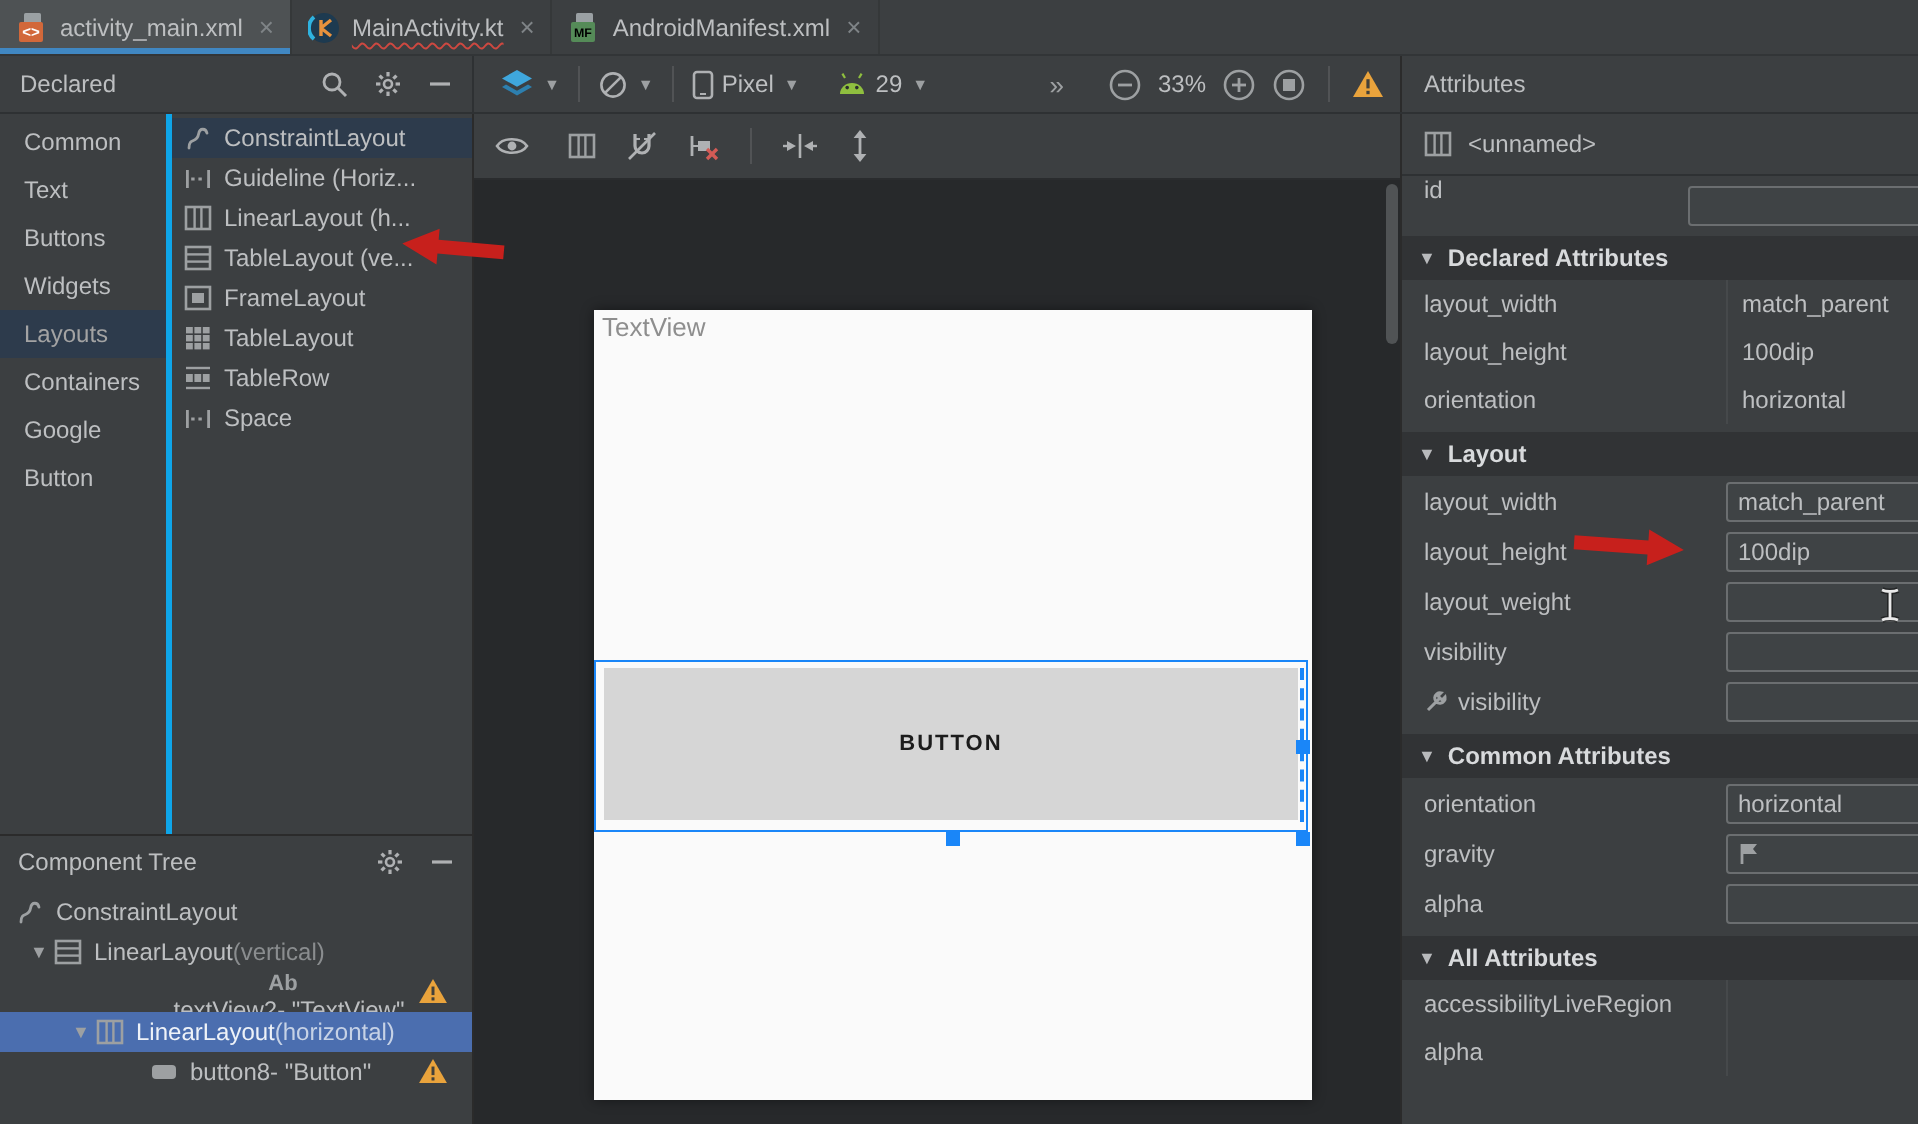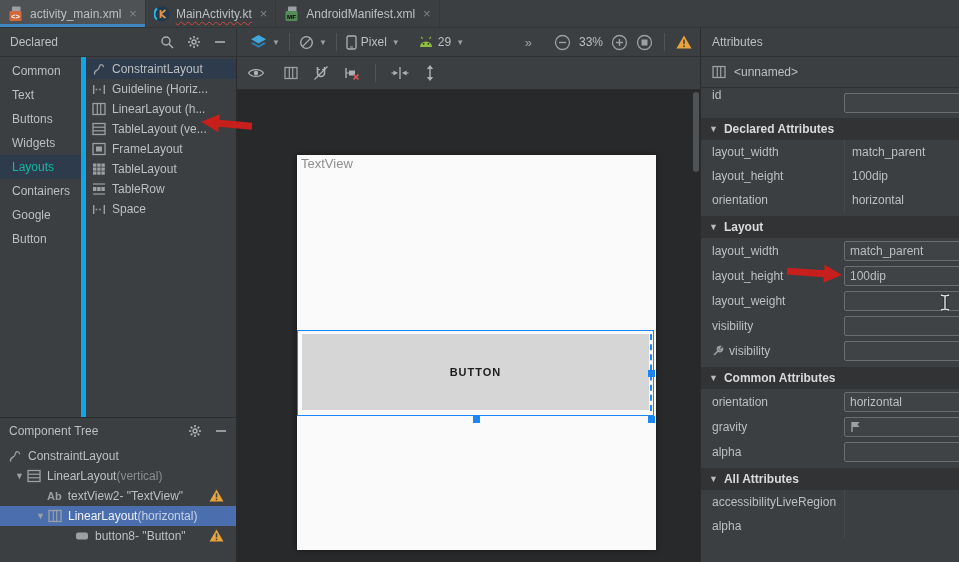--- a/index.html
+++ b/index.html
@@ -25,23 +25,23 @@
   .vsep{width:1px;height:18px;background:#515355;}
   .dd{color:#9da0a2;font-size:8px;margin-left:1px;}
   .zoomgrp{position:absolute;right:8px;display:flex;align-items:center;gap:8px;}
   .chev{color:#9da0a2;font-size:13px;margin-right:14px;}
   .attr-header{width:259px;box-sizing:border-box;border-left:1px solid #2b2b2b;display:flex;align-items:center;padding:0 11px;}
 
   
   .main{display:flex;height:507px;}
   .left{width:237px;box-sizing:border-box;border-right:1px solid #2b2b2b;display:flex;flex-direction:column;}
   .palette-body{display:flex;height:360px;}
-  .cats{width:86px;box-sizing:border-box;border-right:5px solid #0ea5e9;padding-top:2px;}
+  .cats{width:86px;box-sizing:border-box;border-right:3px solid #0ea5e9;padding-top:2px;}
   .cat{height:24px;line-height:24px;padding-left:12px;}
-  .cat.selected{background:#2d3b4c;color:#14b8a6;}
+  .cat.selected{background:#2d3b4c;color:#a3a3a3;}
   .items{flex:1;padding-top:2px;overflow:hidden;}
   .pitem{height:20px;display:flex;align-items:center;gap:6px;padding-left:6px;white-space:nowrap;}
   .pitem.selected{background:#2d3b4c;}
   .ct-header{height:26px;border-top:1px solid #2b2b2b;display:flex;align-items:center;padding:0 9px;}
   .ct-header .sp{margin-left:auto;display:flex;align-items:center;gap:13px;}
   .ct-tree{flex:1;padding-top:2px;}
   .trow{height:20px;display:flex;align-items:center;position:relative;white-space:nowrap;}
   .trow .tw-arrow{width:15px;font-size:9px;color:#9da0a2;text-align:center;flex:none;}
   .trow .nlabel{margin-left:6px;}
   .trow .nsuffix{color:#8a8d8f;}
@@ -64,21 +64,21 @@
 
   
   .attrs{width:259px;box-sizing:border-box;border-left:1px solid #2b2b2b;display:flex;flex-direction:column;overflow:hidden;}
   .attr-title-row{height:30px;flex:none;display:flex;align-items:center;gap:8px;padding:0 11px;border-bottom:1px solid #2e3133;}
   .id-row{height:30px;flex:none;display:flex;align-items:flex-start;padding-left:11px;}
   .alabel{width:132px;flex:none;display:flex;align-items:center;gap:5px;overflow:hidden;}
   .abar{height:22px;flex:none;background:#313335;display:flex;align-items:center;gap:6px;padding-left:8px;
         font-weight:bold;color:#d8dadc;margin-top:4px;}
   .abar:first-child{margin-top:0;}
   .abar .tri{font-size:9px;color:#b8babc;}
-  .arow{height:25px;flex:none;display:flex;align-items:center;padding-left:11px;}
+  .arow{height:25px;flex:none;display:flex;align-items:center;padding-left:11px;gap:19px;}
   .arow.short{height:24px;}
   .valcell{flex:1;align-self:stretch;display:flex;align-items:center;padding-left:7px;}
   .valcell.divided{border-left:1px solid #46494b;}
   .fld{flex:1;height:18px;margin-right:-3px;border:1px solid #6b6e70;border-radius:2px;background:#3f4345;
        display:flex;align-items:center;padding:0 2px;}
   .fld input{flex:1;min-width:0;border:none;outline:none;background:transparent;color:#bdbfc1;
              font-family:"Liberation Sans",sans-serif;font-size:12px;padding:0 3px;}
   .cb{width:13px;height:13px;border:1px solid #75787a;border-radius:2px;background:#43474a;
       display:flex;align-items:center;justify-content:center;color:#c3c6c8;font-size:11px;line-height:11px;}
 
@@ -387,21 +387,21 @@
             <span class="ticon">
               <svg width="14" height="14" viewBox="0 0 14 14">
                 <rect x="1" y="1.5" width="12" height="11" fill="none" stroke="#9da0a2" stroke-width="1.3"></rect>
                 <line x1="1" y1="5.2" x2="13" y2="5.2" stroke="#9da0a2" stroke-width="1.2"></line>
                 <line x1="1" y1="8.8" x2="13" y2="8.8" stroke="#9da0a2" stroke-width="1.2"></line>
               </svg>
             </span>
             <span class="nlabel">LinearLayout</span>
             <span class="nsuffix">(vertical)</span>
           </div>
-          <div class="trow" style="padding-left: 47px;">
+          <div class="trow" style="padding-left: 47px; flex-direction: column;">
             <span class="ticon">
               <span style="font-weight:bold;font-size:11px;color:#9da0a2;">Ab</span>
             </span>
             <span class="nlabel">textView2- "TextView"</span>
             <span class="twarn ticon">
               <svg width="15" height="13" viewBox="0 0 16 14">
                 <polygon points="8,0.5 15.5,13.5 0.5,13.5" fill="#e9a33c"></polygon>
                 <rect x="7.2" y="4.6" width="1.6" height="4.6" fill="#42403a"></rect>
                 <rect x="7.2" y="10.4" width="1.6" height="1.7" fill="#42403a"></rect>
               </svg>

